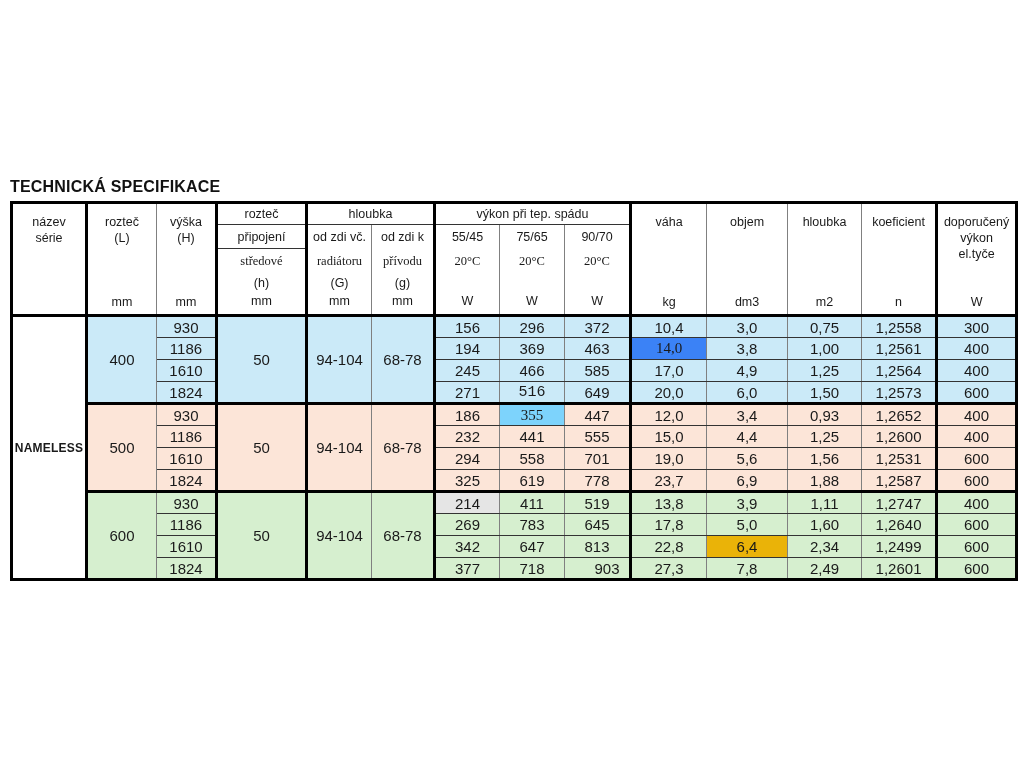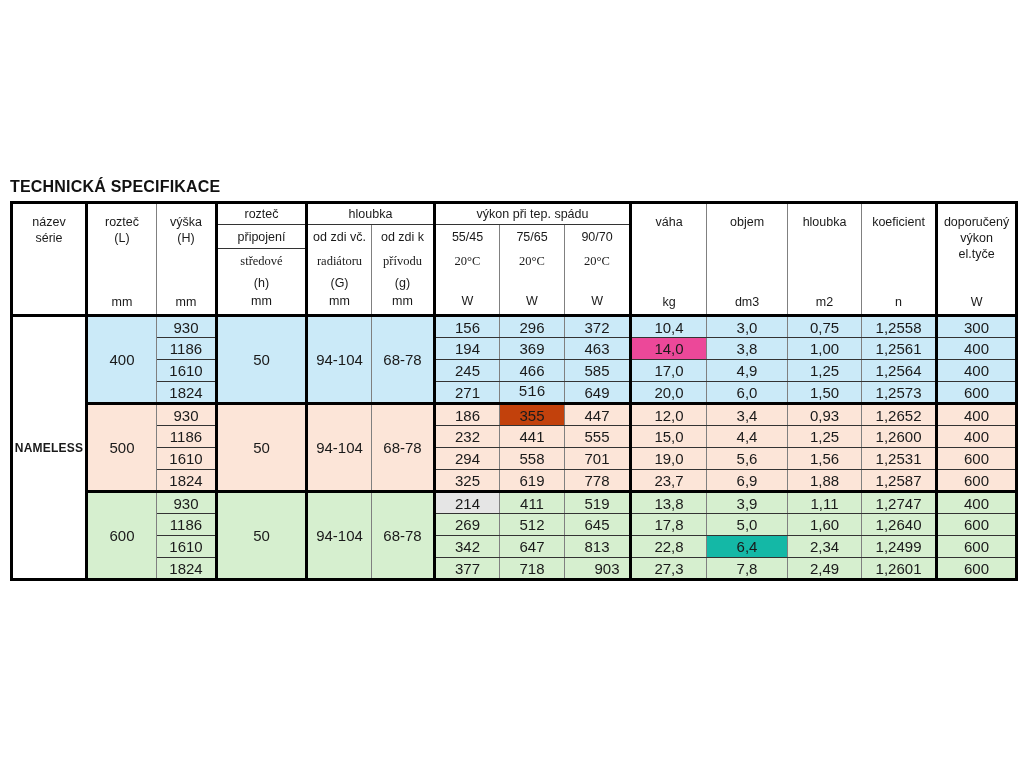--- a/index.html
+++ b/index.html
@@ -228,21 +228,21 @@
           <td class="dcell vr1 rb" style="background: rgb(203, 234, 248);">3,0</td>
           <td class="dcell vr1 rb" style="background: rgb(203, 234, 248);">0,75</td>
           <td class="dcell vr3 rb" style="background: rgb(203, 234, 248);">1,2558</td>
           <td class="dcell  rb" style="background: rgb(203, 234, 248);">300</td>
         </tr>
         <tr>
           <td class="dcell vr3 rb" style="background: rgb(203, 234, 248);">1186</td>
           <td class="dcell vr1 rb" style="background: rgb(203, 234, 248);">194</td>
           <td class="dcell vr1 rb" style="background: rgb(203, 234, 248);">369</td>
           <td class="dcell vr3 rb" style="background: rgb(203, 234, 248); margin-top: 24px;">463</td>
-          <td class="dcell vr1 rb" style="background: #ec4899;">14,0</td>
+          <td class="dcell vr1 rb" style="background: #3b82f6; font-family: Liberation Serif, serif;">14,0</td>
           <td class="dcell vr1 rb" style="background: rgb(203, 234, 248);">3,8</td>
           <td class="dcell vr1 rb" style="background: rgb(203, 234, 248);">1,00</td>
           <td class="dcell vr3 rb" style="background: rgb(203, 234, 248);">1,2561</td>
           <td class="dcell  rb" style="background: rgb(203, 234, 248);">400</td>
         </tr>
         <tr>
           <td class="dcell vr3 rb" style="background: rgb(203, 234, 248);">1610</td>
           <td class="dcell vr1 rb" style="background: rgb(203, 234, 248);">245</td>
           <td class="dcell vr1 rb" style="background: rgb(203, 234, 248);">466</td>
           <td class="dcell vr3 rb" style="background: rgb(203, 234, 248);">585</td>
@@ -263,21 +263,21 @@
           <td class="dcell vr3 bb" style="background: rgb(203, 234, 248);">1,2573</td>
           <td class="dcell  bb" style="background: rgb(203, 234, 248);">600</td>
         </tr>
         <tr>
           <td class="dcell vr1 bb" rowspan="4" style="background: rgb(252, 229, 216);">500</td>
           <td class="dcell vr3 rb" style="background: rgb(252, 229, 216);">930</td>
           <td class="dcell vr3 bb" rowspan="4" style="background: rgb(252, 229, 216);">50</td>
           <td class="dcell vr1 bb" rowspan="4" style="background: rgb(252, 229, 216);">94-104</td>
           <td class="dcell vr3 bb" rowspan="4" style="background: rgb(252, 229, 216);">68-78</td>
           <td class="dcell vr1 rb" style="background: rgb(252, 229, 216);">186</td>
-          <td class="dcell vr1 rb" style="background: #c2410c;">355</td>
+          <td class="dcell vr1 rb" style="background: #7dd3fc; font-family: Liberation Serif, serif;">355</td>
           <td class="dcell vr3 rb" style="background: rgb(252, 229, 216);">447</td>
           <td class="dcell vr1 rb" style="background: rgb(252, 229, 216);">12,0</td>
           <td class="dcell vr1 rb" style="background: rgb(252, 229, 216);">3,4</td>
           <td class="dcell vr1 rb" style="background: rgb(252, 229, 216);">0,93</td>
           <td class="dcell vr3 rb" style="background: rgb(252, 229, 216);">1,2652</td>
           <td class="dcell  rb" style="background: rgb(252, 229, 216);">400</td>
         </tr>
         <tr>
           <td class="dcell vr3 rb" style="background: rgb(252, 229, 216);">1186</td>
           <td class="dcell vr1 rb" style="background: rgb(252, 229, 216);">232</td>
@@ -322,35 +322,35 @@
           <td class="dcell vr3 rb" style="background: rgb(214, 239, 207);">519</td>
           <td class="dcell vr1 rb" style="background: rgb(214, 239, 207); margin-left: 31px;">13,8</td>
           <td class="dcell vr1 rb" style="background: rgb(214, 239, 207);">3,9</td>
           <td class="dcell vr1 rb" style="background: rgb(214, 239, 207);">1,11</td>
           <td class="dcell vr3 rb" style="background: rgb(214, 239, 207);">1,2747</td>
           <td class="dcell  rb" style="background: rgb(214, 239, 207);">400</td>
         </tr>
         <tr>
           <td class="dcell vr3 rb" style="background: rgb(214, 239, 207);">1186</td>
           <td class="dcell vr1 rb" style="background: rgb(214, 239, 207);">269</td>
-          <td class="dcell vr1 rb" style="background: rgb(214, 239, 207);">512</td>
+          <td class="dcell vr1 rb" style="background: rgb(214, 239, 207);">783</td>
           <td class="dcell vr3 rb" style="background: rgb(214, 239, 207);">645</td>
           <td class="dcell vr1 rb" style="background: rgb(214, 239, 207);">17,8</td>
           <td class="dcell vr1 rb" style="background: rgb(214, 239, 207);">5,0</td>
           <td class="dcell vr1 rb" style="background: rgb(214, 239, 207);">1,60</td>
           <td class="dcell vr3 rb" style="background: rgb(214, 239, 207);">1,2640</td>
           <td class="dcell  rb" style="background: rgb(214, 239, 207);">600</td>
         </tr>
         <tr>
           <td class="dcell vr3 rb" style="background: rgb(214, 239, 207);">1610</td>
           <td class="dcell vr1 rb" style="background: rgb(214, 239, 207);">342</td>
           <td class="dcell vr1 rb" style="background: rgb(214, 239, 207);">647</td>
           <td class="dcell vr3 rb" style="background: rgb(214, 239, 207);">813</td>
           <td class="dcell vr1 rb" style="background: rgb(214, 239, 207);">22,8</td>
-          <td class="dcell vr1 rb" style="background: #14b8a6;">6,4</td>
+          <td class="dcell vr1 rb" style="background: #eab308;">6,4</td>
           <td class="dcell vr1 rb" style="background: rgb(214, 239, 207);">2,34</td>
           <td class="dcell vr3 rb" style="background: rgb(214, 239, 207);">1,2499</td>
           <td class="dcell  rb" style="background: rgb(214, 239, 207);">600</td>
         </tr>
         <tr>
           <td class="dcell vr3 bb" style="background: rgb(214, 239, 207);">1824</td>
           <td class="dcell vr1 bb" style="background: rgb(214, 239, 207);">377</td>
           <td class="dcell vr1 bb" style="background: rgb(214, 239, 207);">718</td>
           <td class="dcell vr3 bb" style="background: rgb(214, 239, 207); padding-left: 20px;">903</td>
           <td class="dcell vr1 bb" style="background: rgb(214, 239, 207);">27,3</td>

